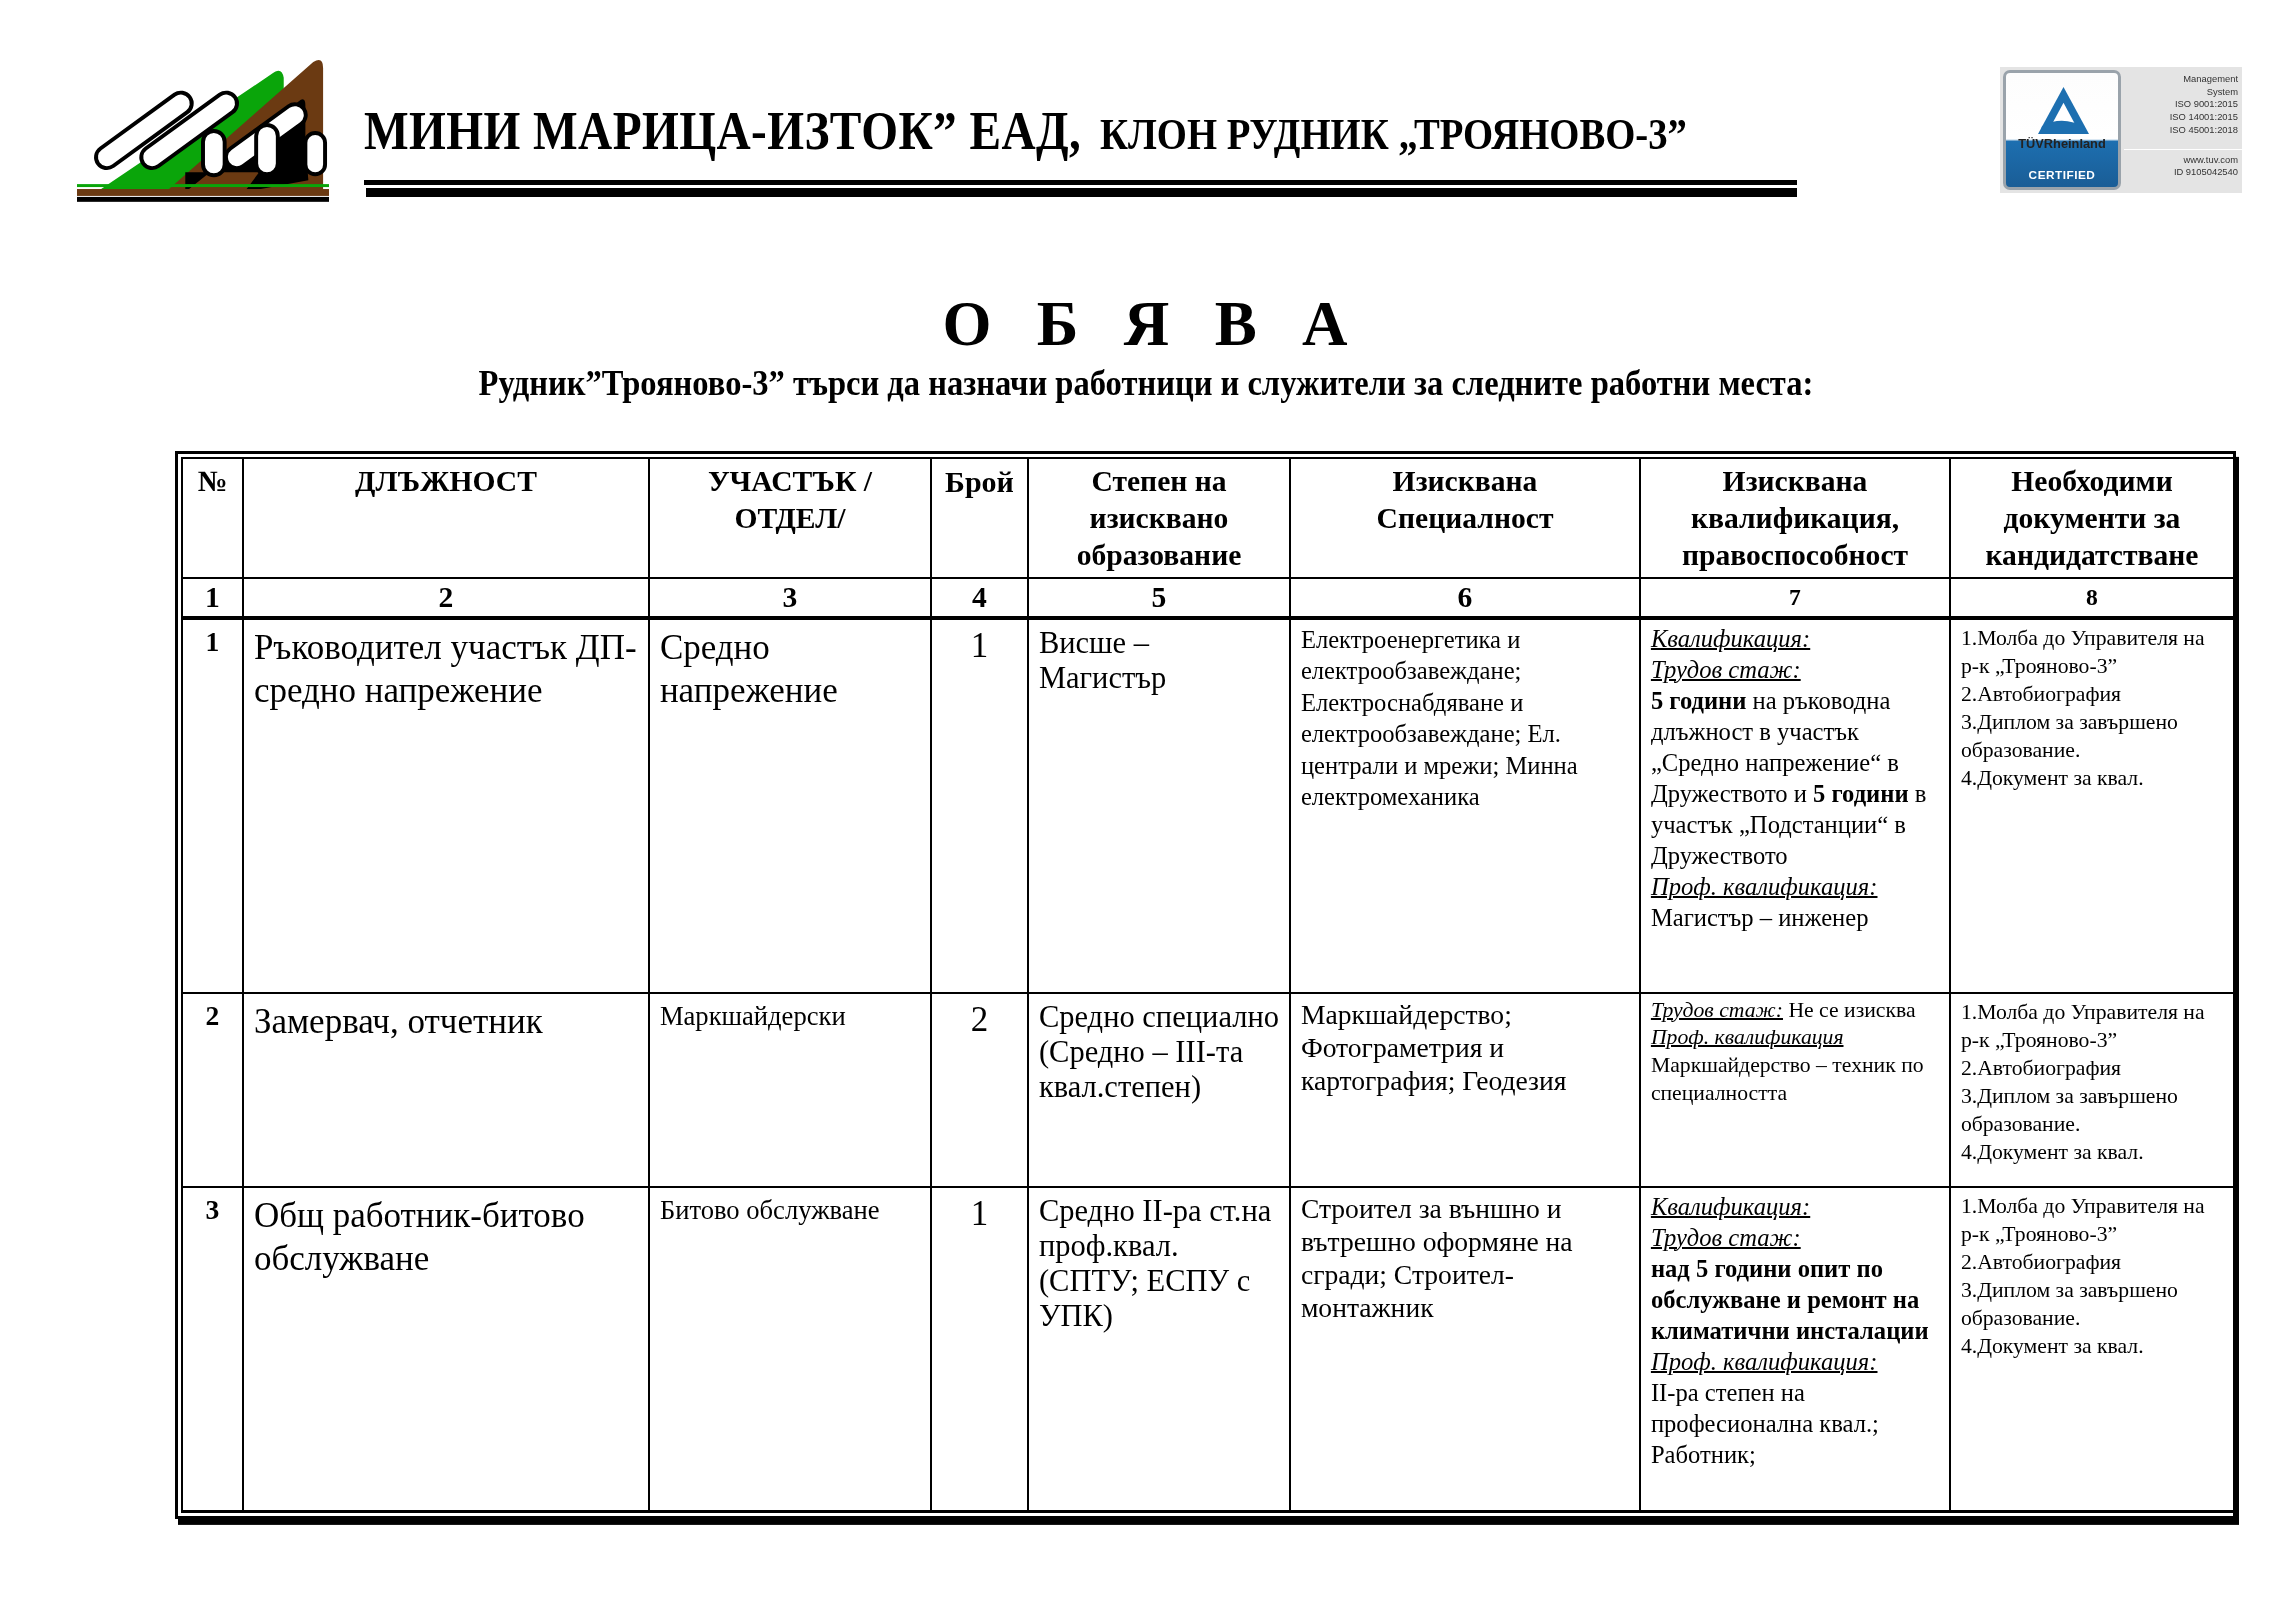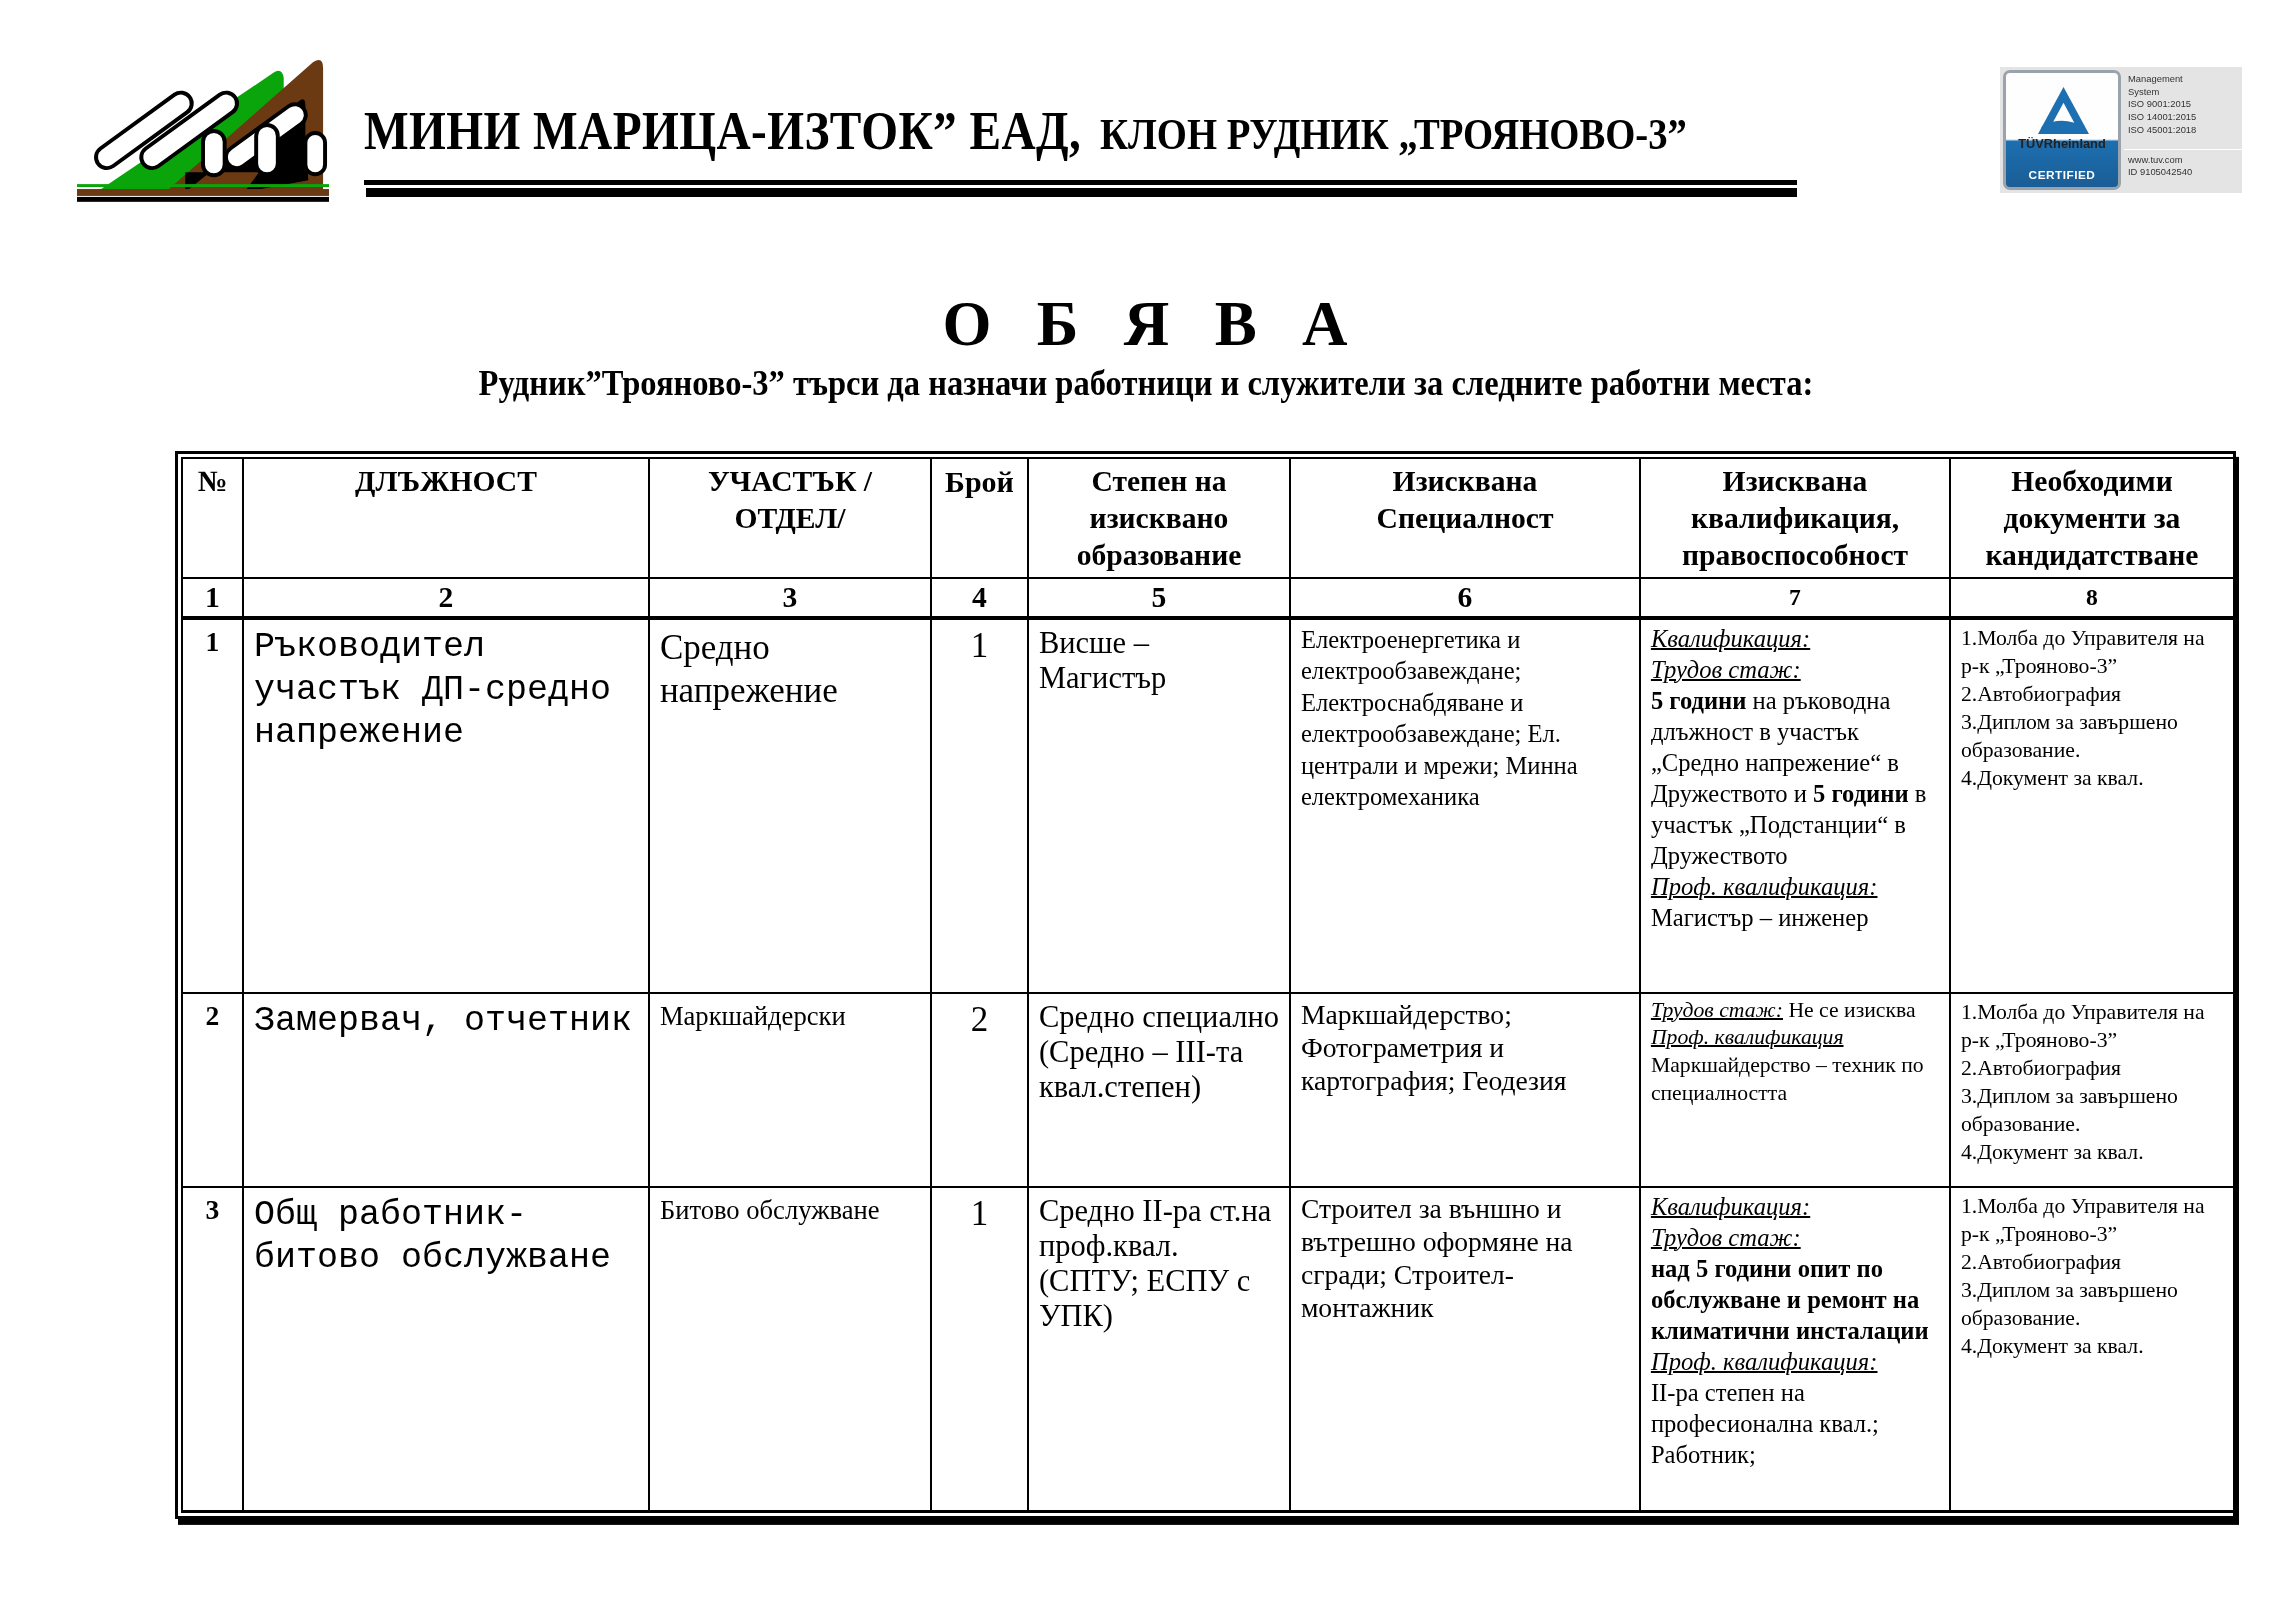--- a/index.html
+++ b/index.html
@@ -28,21 +28,21 @@
   .tuv-brand {
     position: absolute; left: 0; width: 100%; top: 63px; text-align: center;
     font-family: "Liberation Sans", sans-serif; font-weight: bold; font-size: 12.8px; color: #222;
   }
   .tuv-cert {
     position: absolute; left: 0; width: 100%; top: 95px; text-align: center;
     font-family: "Liberation Sans", sans-serif; font-weight: bold; font-size: 11.8px; color: #fff; letter-spacing: 0.5px;
   }
   .tuv-info {
     position: absolute; left: 128px; top: 5.9px; width: 110px;
-    font-family: "Liberation Sans", sans-serif; font-size: 9.4px; line-height: 12.8px; color: #333;
+    font-family: "Liberation Sans", sans-serif; font-size: 9.4px; line-height: 12.8px; color: #333; text-align: right;
   }
   .tuv-info .sep { height: 1px; background: #fff; margin: 11.8px -3.9px 3.9px -3.9px; }
 
   
   .title {
     position: absolute; left: 0; width: 2292px; top: 288px; text-align: center;
     font-weight: bold; font-size: 63px; word-spacing: 35px; letter-spacing: 2px;
   }
   .title span { margin: 0 21.7px; }
   .subtitle {
@@ -56,21 +56,21 @@
     border: 3px solid #000; padding: 3px; box-sizing: border-box;
     box-shadow: 3px 5.9px 0 0 #000;
   }
   table { border-collapse: collapse; width: 100%; table-layout: fixed; }
   td, th { border: 2px solid #000; vertical-align: top; padding: 3px 9.9px; }
   th { font-weight: bold; font-size: 29.6px; line-height: 37px; text-align: center; padding-top: 3.9px; }
   th.small { font-size: 30px; }
   tr.numrow td { text-align: center; font-weight: bold; font-size: 29.6px; line-height: 33px; padding: 2px; border-bottom: 4.9px solid #000; }
   tr.numrow td.small { font-size: 23.6px; }
   td.no { text-align: center; font-weight: bold; font-size: 27.6px; padding-top: 5.9px; }
-  td.pos { font-size: 35px; line-height: 43px; padding-top: 5.9px; font-family: Liberation Mono, monospace; }
+  td.pos { font-size: 35px; line-height: 43px; padding-top: 5.9px; }
   td.dept { font-size: 35px; line-height: 43px; padding-top: 5.9px; }
   td.dept.small { font-size: 26.6px; line-height: 33px; border-radius: 12px; }
   td.cnt { text-align: center; font-size: 35px; padding-top: 5.9px; }
   td.edu { font-size: 30.5px; line-height: 35px; padding-top: 5.9px; }
   td.spec { font-size: 24.6px; line-height: 31.5px; padding-top: 3.9px; }
   td.spec.big { font-size: 27.6px; line-height: 33px; }
   td.qual { font-size: 24.6px; line-height: 31px; padding-top: 3px; }
   td.qual.sm { font-size: 21.7px; line-height: 27.6px; }
   .lbl { font-weight: normal; font-style: italic; text-decoration: underline; text-decoration-thickness: 2px; }
   .b { font-weight: bold; }

